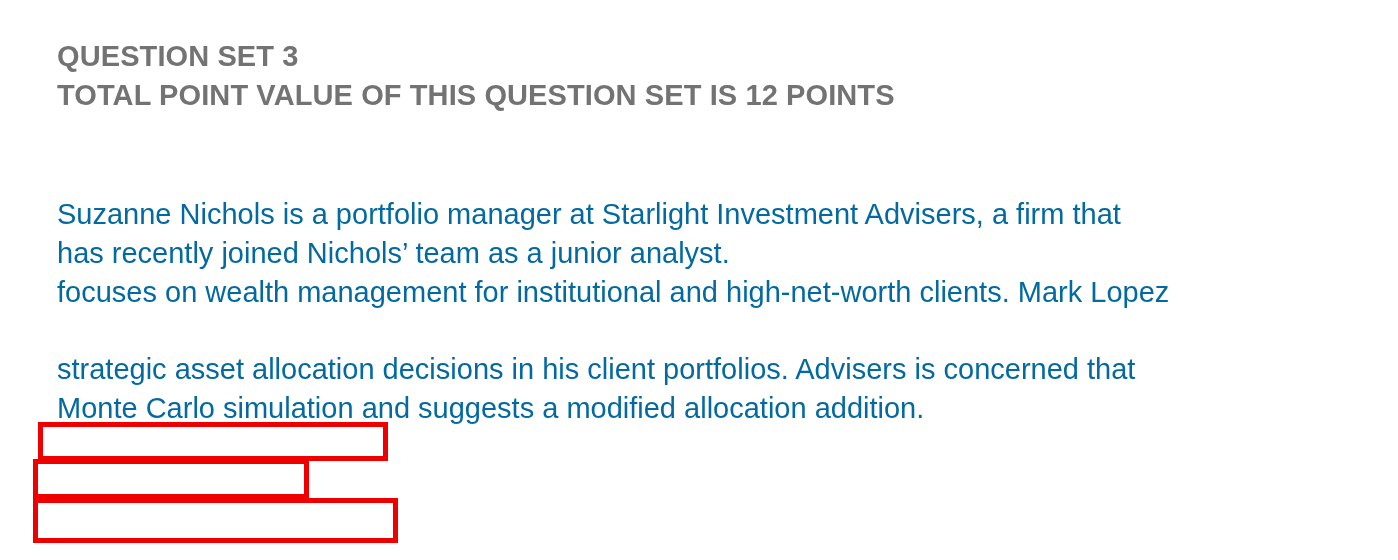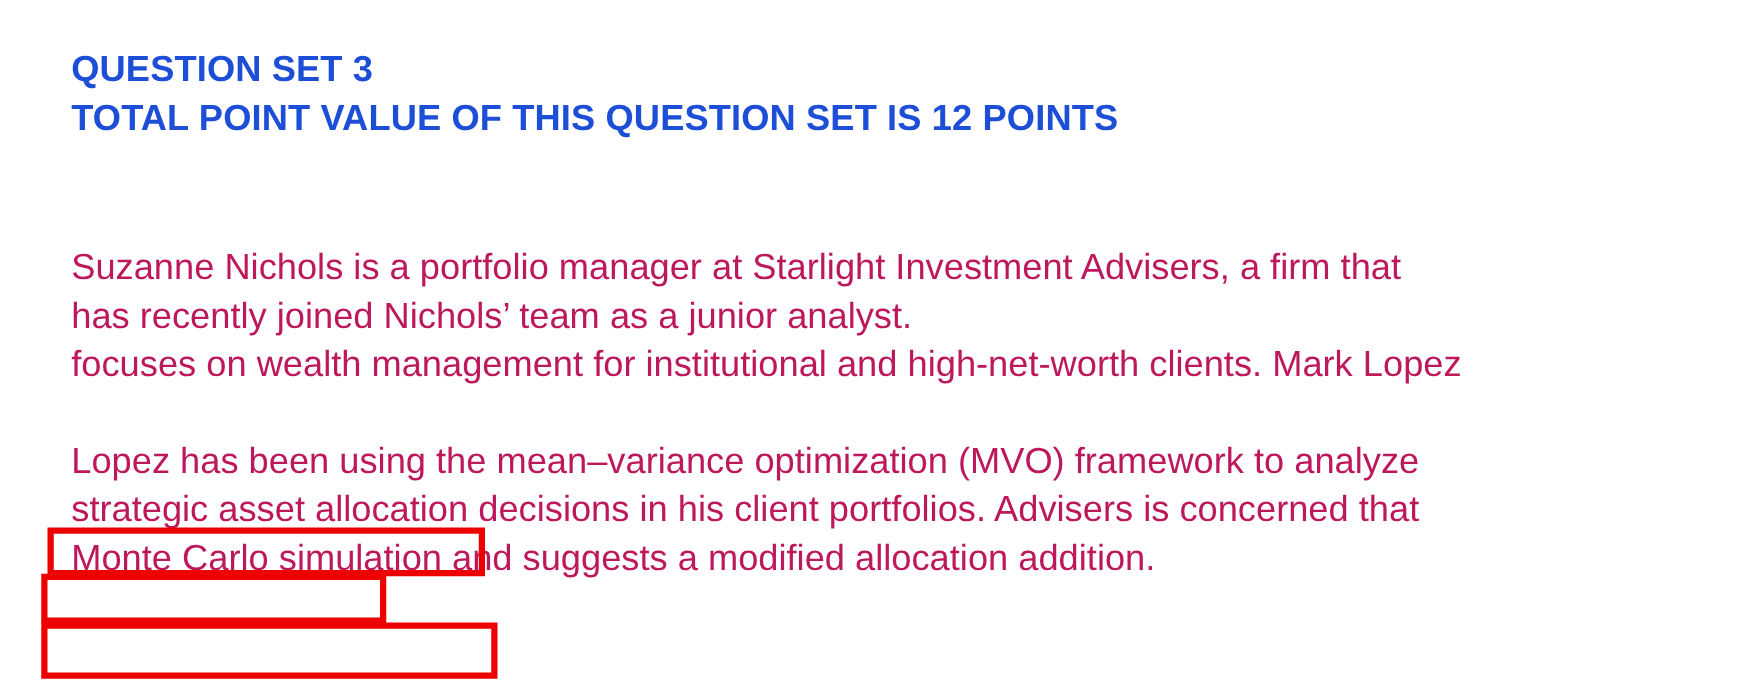--- a/index.html
+++ b/index.html
@@ -29,37 +29,37 @@
     left: 57px;
     top: 37px;
     width: 1300px;
   }
   .heading-line {
     font-size: 29px;
     font-weight: bold;
     line-height: 39px;
     letter-spacing: 0.1px;
     white-space: nowrap;
-    color: #1d4ed8;
+    color: #737373;
   }
 
   
   .para {
     position: absolute;
     left: 57px;
     width: 1320px;
   }
   .para-1 { top: 195px; }
   .para-2 { top: 350px; }
 
   .body-line {
     font-size: 29px;
     line-height: 39px;
     white-space: nowrap;
-    color: #be185d;
+    color: #0369a1;
     position: relative;
   }
 
   
   .redbox {
     position: absolute;
     border: 5px solid #ee0000;
     box-sizing: border-box;
     pointer-events: auto;
     background: transparent;
@@ -93,21 +93,20 @@
     <div class="heading-line">TOTAL POINT VALUE OF THIS QUESTION SET IS 12 POINTS</div>
   </div>
 
   <div class="para para-1">
     <div class="body-line">Suzanne Nichols is a portfolio manager at Starlight Investment Advisers, a firm that</div>
     <div class="body-line">has recently joined Nichols’ team as a junior analyst.</div>
     <div class="body-line">focuses on wealth management for institutional and high-net-worth clients. Mark Lopez</div>
   </div>
 
   <div class="para para-2">
-    <div class="body-line">Lopez has been using the mean–variance optimization (MVO) framework to analyze</div>
     <div class="body-line">strategic asset allocation decisions in his client portfolios. Advisers is concerned that</div>
     <div class="body-line">Monte Carlo simulation and suggests a modified allocation addition.</div>
   </div>
 
   <div class="redbox redbox-1" style="border-color: rgb(238, 0, 0);"></div>
   <div class="redbox redbox-2" style="border-color: rgb(238, 0, 0);"></div>
   <div class="redbox redbox-3" style="border-color: rgb(238, 0, 0);"></div>
 
 </div>
 

